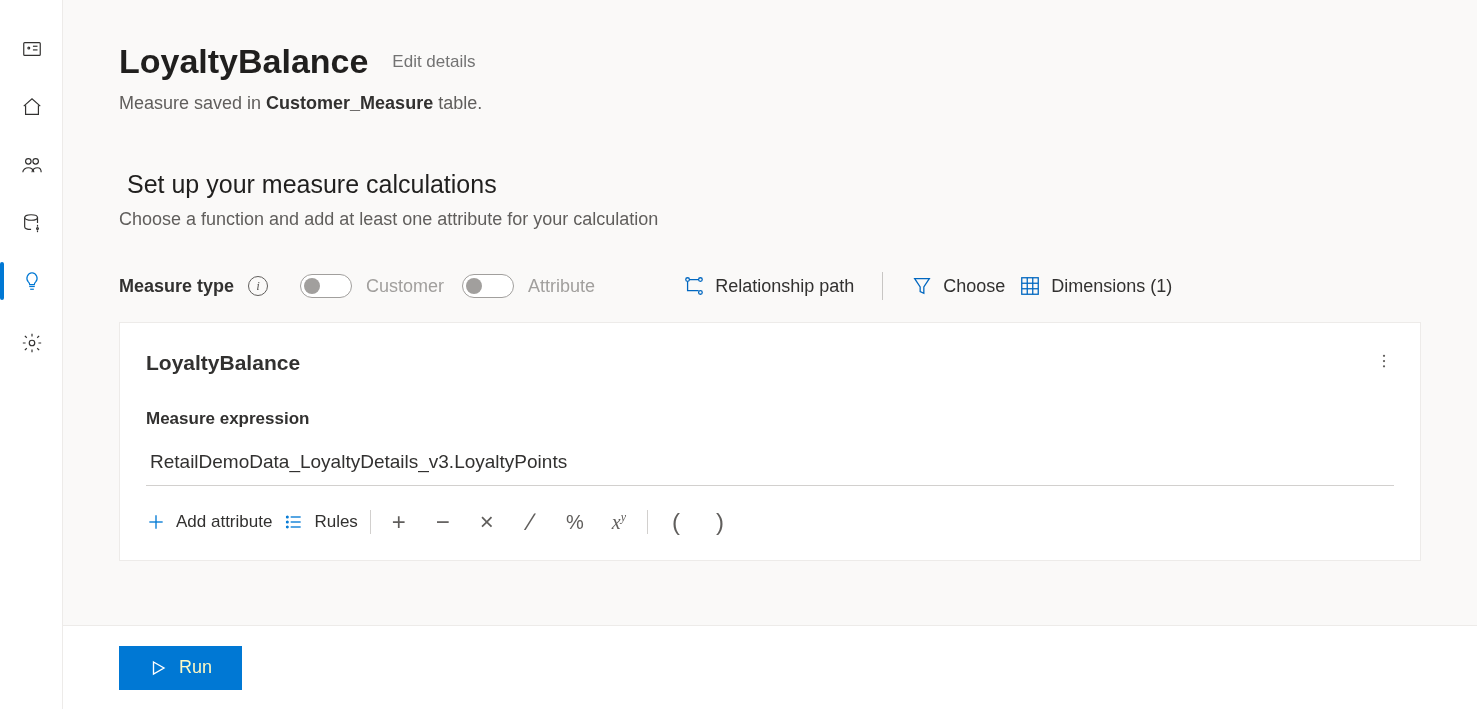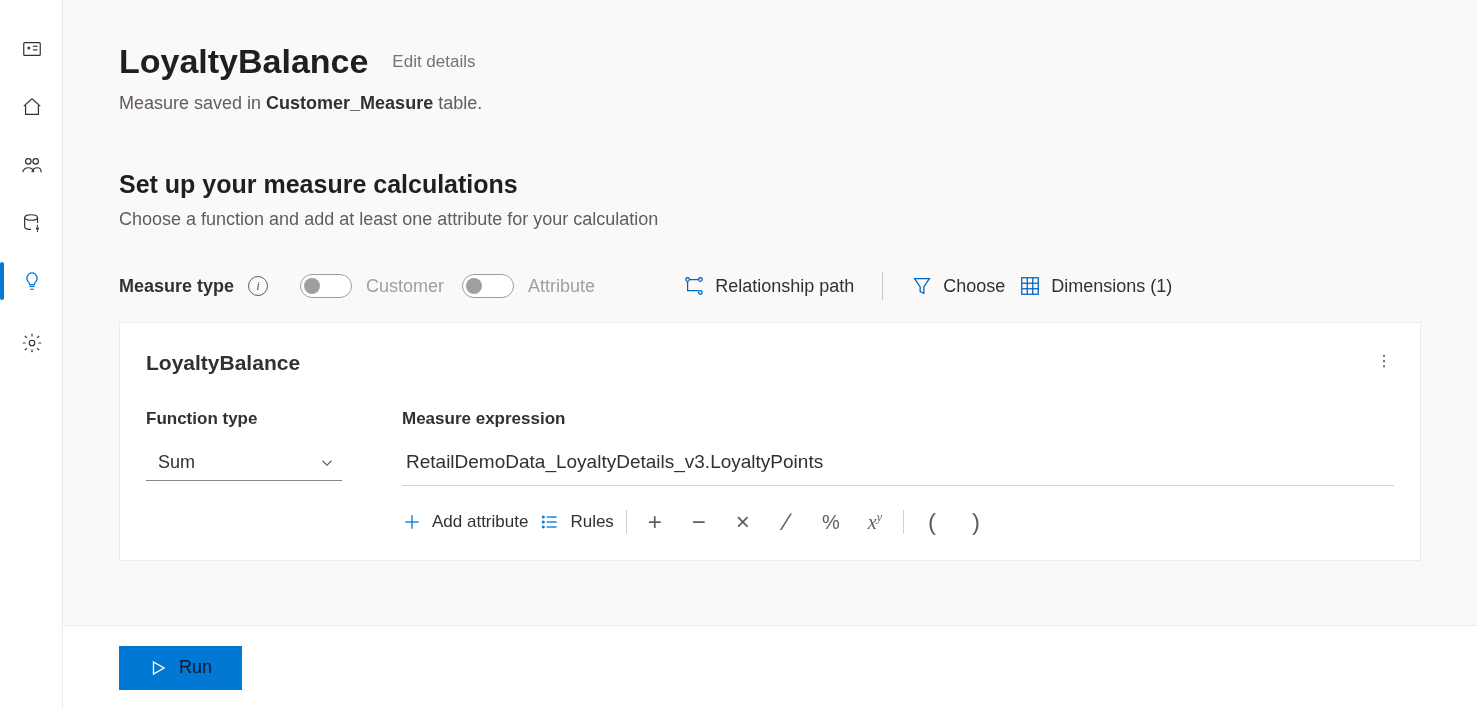--- a/index.html
+++ b/index.html
@@ -74,23 +74,24 @@
       top: -6px;
     }
     .subtitle {
       font-size: 18px;
       color: #605e5c;
       margin-top: 12px;
     }
     .subtitle b { color: #323130; font-weight:600; }
     h2.section-title {
       font-size: 25px;
-      font-weight: 700;
+      font-weight: 400;
       margin-top: 56px;
       color: #201f1e;
+      margin-left: 8px;
     }
     .section-sub {
       font-size: 18px;
       color: #605e5c;
       margin-top: 10px;
     }
     .controls-row {
       margin-top: 42px;
       display: flex;
       align-items: center;
@@ -163,21 +164,21 @@
     .op.sm { font-size: 20px; }
     .op.exp { font-style: italic; font-family: Georgia, serif; font-size:20px; }
     .op.exp sup { font-size: 12px; vertical-align: super; }
     .footer {
       position: absolute; left: 63px; right:0; bottom: 0;
       height: 84px; background:#fff; border-top:1px solid #edebe9;
       display:flex; align-items:center; justify-content:space-between;
       padding: 0 18px 0 56px;
     }
     .run-btn {
-      background:#0078d4; color:#0f172a; border:none; height: 44px;
+      background:#0078d4; color:#fef9c3; border:none; height: 44px;
       padding: 0 30px; font-size: 18px; cursor:pointer;
       display:inline-flex; align-items:center; gap:12px;
     }
     .run-btn svg { width:18px; height:18px; stroke:#fff; fill:none; stroke-width:1.8; }
     .save-btn {
       background:#f3f2f1; color:#a19f9d; border:none; height: 44px;
       padding: 0 22px; font-size: 18px;
       display:inline-flex; align-items:center; gap:10px; cursor: default;
     }
     .save-btn svg { width:20px; height:20px; stroke:#a19f9d; fill:none; stroke-width:1.4; }
@@ -295,29 +296,20 @@
     <div class="card-title">LoyaltyBalance</div>
     <div class="more-btn">
       <svg viewBox="0 0 24 24" width="18" height="18">
           <circle cx="12" cy="5" r="1.5" fill="#605e5c"></circle>
           <circle cx="12" cy="12" r="1.5" fill="#605e5c"></circle>
           <circle cx="12" cy="19" r="1.5" fill="#605e5c"></circle>
         </svg>
     </div>
 
     <div class="cols">
-      <div>
-        <div class="col-label">Function type</div>
-        <div class="select">
-          <span>Sum</span>
-          <svg viewBox="0 0 24 24" width="18" height="18">
-              <path d="M6 9l6 6 6-6" fill="none" stroke="#605e5c" stroke-width="1.5"></path>
-            </svg>
-        </div>
-      </div>
       <div class="col-expr">
         <div class="col-label">Measure expression</div>
         <div class="expr-field">RetailDemoData_LoyaltyDetails_v3.LoyaltyPoints</div>
 
         <div class="toolbar">
           <span class="tool-link">
             <svg viewBox="0 0 24 24">
                 <line x1="12" y1="4" x2="12" y2="20"></line>
                 <line x1="4" y1="12" x2="20" y2="12"></line>
               </svg>

